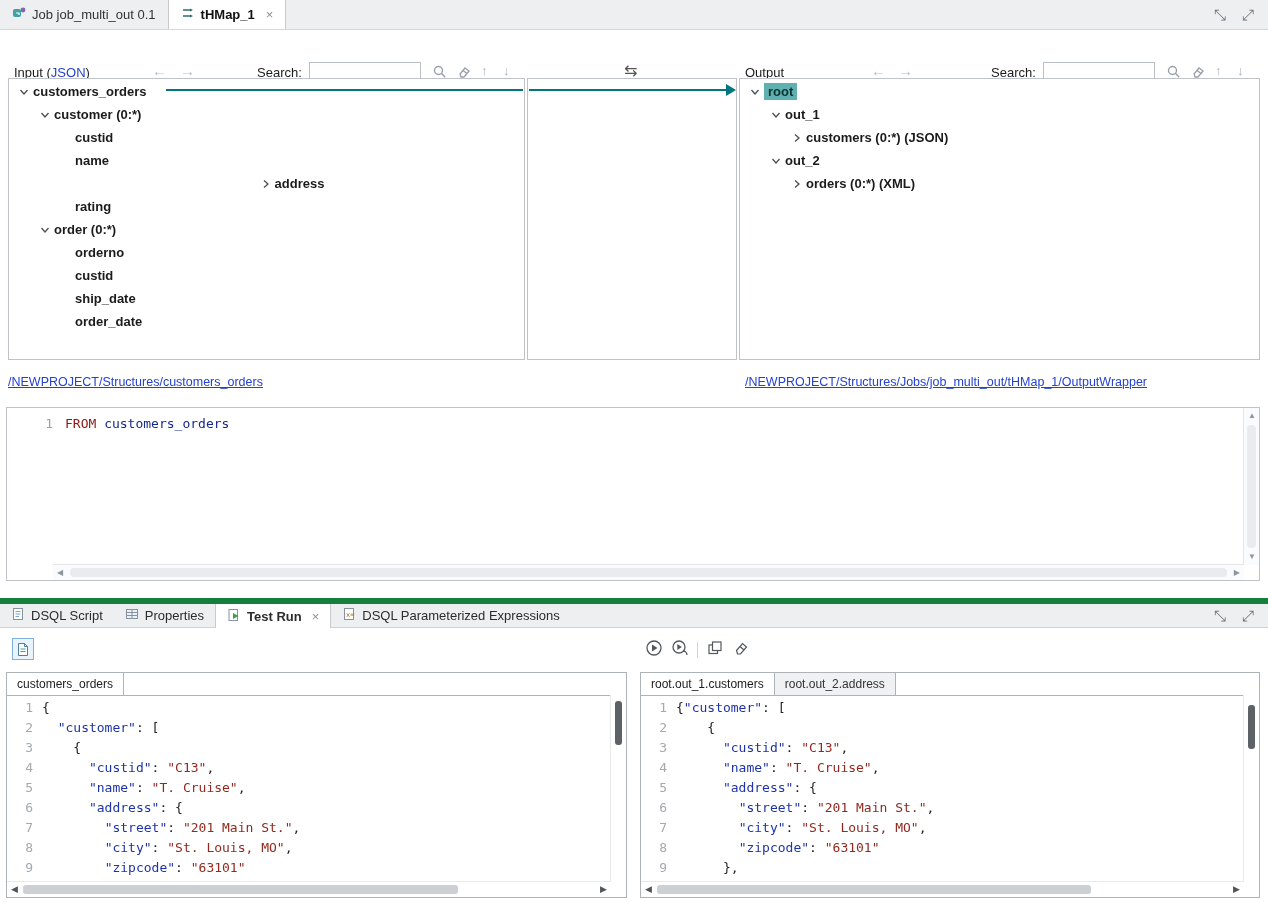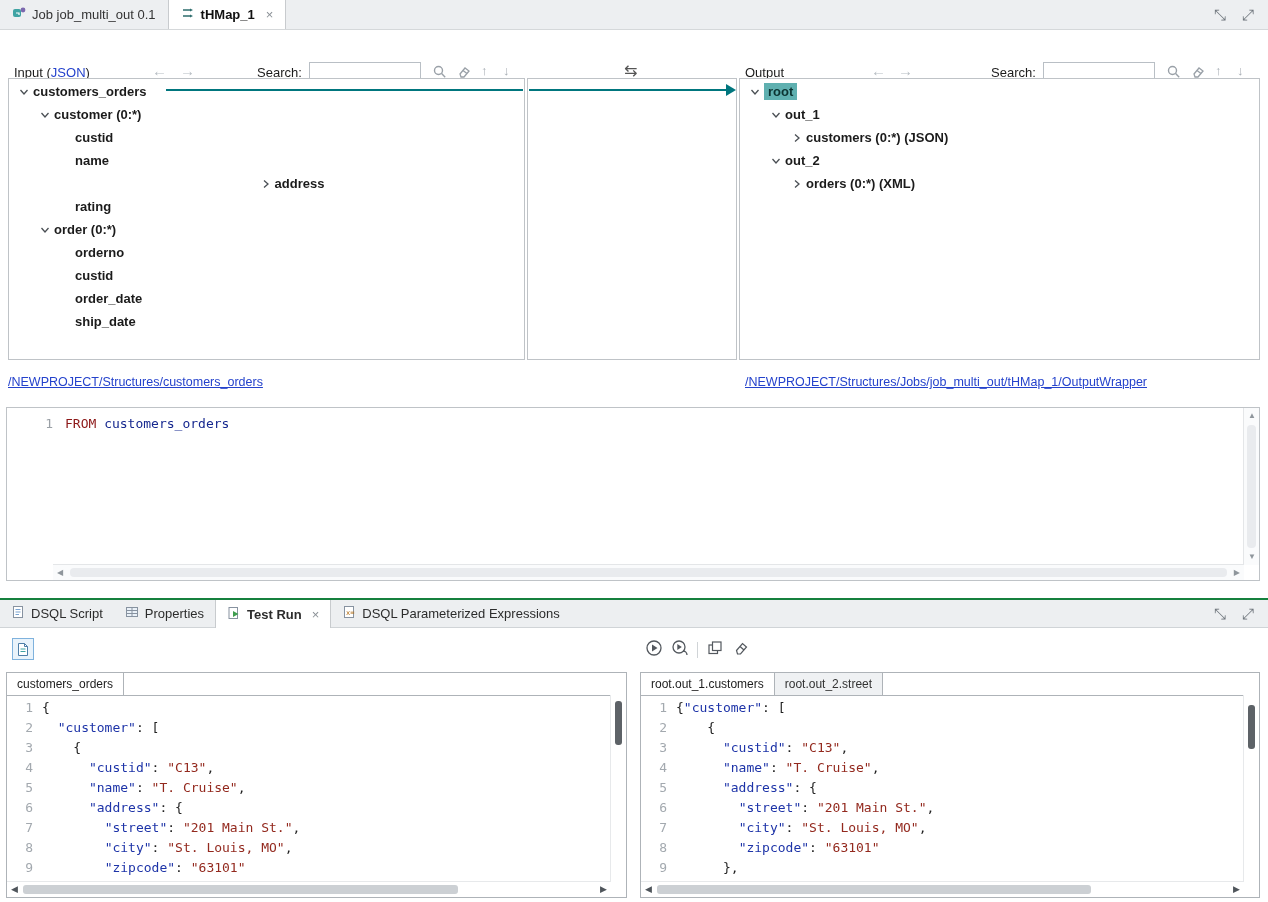--- a/index.html
+++ b/index.html
@@ -54,21 +54,21 @@
   .hscroll{position:absolute;left:46px;right:15px;bottom:0;height:15px;border-top:1px solid #e4e6e8;background:#fafbfc;}
   .scroll-arrow{position:absolute;font-size:8px;color:#8f969c;line-height:1;}
   .sa-up{top:4px;left:4px;}
   .sa-down{bottom:4px;left:4px;}
   .sa-left{left:4px;top:4px;}
   .sa-right{right:4px;top:4px;}
   .vthumb-light{position:absolute;left:3px;right:3px;top:17px;bottom:17px;background:#e9ebee;border-radius:4px;}
   .hthumb-light{position:absolute;top:3px;bottom:3px;left:17px;right:17px;background:#e9ebee;border-radius:4px;}
   
   .view-tabbar{position:absolute;left:0;top:598px;width:100%;height:30px;background:#edeff1;
-    border-top:2px solid #15803d;border-bottom:1px solid #d0d4d7;display:flex;align-items:stretch;box-sizing:border-box;}
+    border-top:6px solid #15803d;border-bottom:1px solid #d0d4d7;display:flex;align-items:stretch;box-sizing:border-box;}
   .vtab{display:flex;align-items:center;gap:6px;padding:0 11px;font-size:13px;color:#2c2c2c;}
   .vtab.active{background:#fff;border-left:1px solid #c8cbce;border-right:1px solid #c8cbce;font-weight:bold;margin-bottom:-1px;}
   .vtab .close{color:#8a9096;font-size:13px;margin-left:4px;font-weight:normal;}
   
   .testrun{position:absolute;left:0;top:628px;width:100%;height:274px;background:#fff;}
   .newdoc{position:absolute;left:12px;top:10px;width:22px;height:22px;border:1px solid #7fb2dd;background:#e9f3fb;
     display:flex;align-items:center;justify-content:center;box-sizing:border-box;}
   .run-toolbar{position:absolute;left:645px;top:11px;height:22px;display:flex;align-items:center;gap:8px;}
   .rt-sep{width:1px;height:16px;background:#d0d4d7;}
   .json-panel{position:absolute;top:44px;height:226px;border:1px solid #aeb3b8;box-sizing:border-box;background:#fff;}
@@ -209,25 +209,25 @@
       <div class="tree-row" style="padding-left: 50px;">
         <span class="chev"></span>
         <span class="tree-label">orderno</span>
       </div>
       <div class="tree-row" style="padding-left: 50px;">
         <span class="chev"></span>
         <span class="tree-label">custid</span>
       </div>
       <div class="tree-row" style="padding-left: 50px;">
         <span class="chev"></span>
+        <span class="tree-label">ship_date</span>
+      </div>
+      <div class="tree-row" style="padding-left: 50px;">
+        <span class="chev"></span>
         <span class="tree-label">order_date</span>
-      </div>
-      <div class="tree-row" style="padding-left: 50px;">
-        <span class="chev"></span>
-        <span class="tree-label">ship_date</span>
       </div>
     </div>
 </div>
 <div class="tree-panel tp-mid"></div>
 <div class="tree-panel tp-right">
   <div id="output-tree-body">
       <div class="tree-row" style="padding-left: 8px;">
         <span class="chev">
           <svg width="12" height="12" viewBox="0 0 12 12">
             <polyline points="2.5,4 6,8 9.5,4" fill="none" stroke="#4a4f54" stroke-width="1.3"></polyline>
@@ -438,21 +438,21 @@
       <span class="json-sarrow" style="right:4px;">▶</span>
     </div>
   </div>
 
   <div class="json-panel jp-right">
     <div class="json-tabrow">
       <div class="json-tab active">
         <span>root.out_1.customers</span>
       </div>
       <div class="json-tab inactive">
-        <span>root.out_2.street</span>
+        <span>root.out_2.address</span>
       </div>
     </div>
     <div class="json-code" id="json-right-lines">
         <div class="code-line">
           <span class="lnum">1</span>
           <span class="lcode"><span class="tok-pl">{</span><span class="tok-key">"customer"</span><span class="tok-pl">: [</span></span>
         </div>
         <div class="code-line">
           <span class="lnum">2</span>
           <span class="lcode"><span class="tok-pl">    {</span></span>

